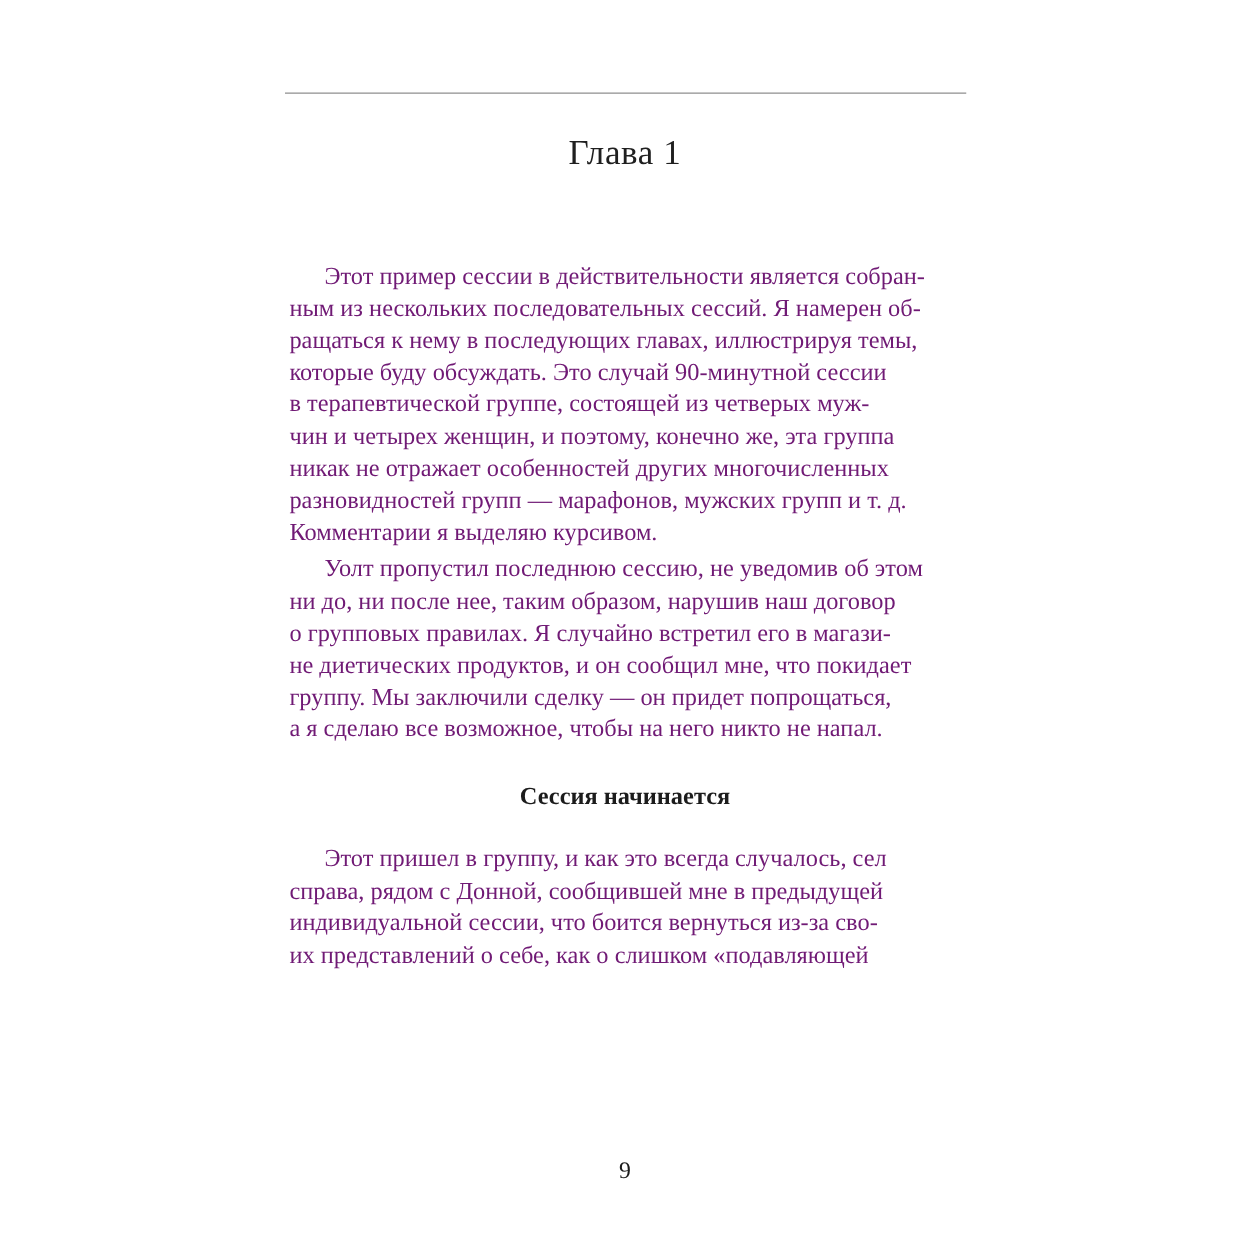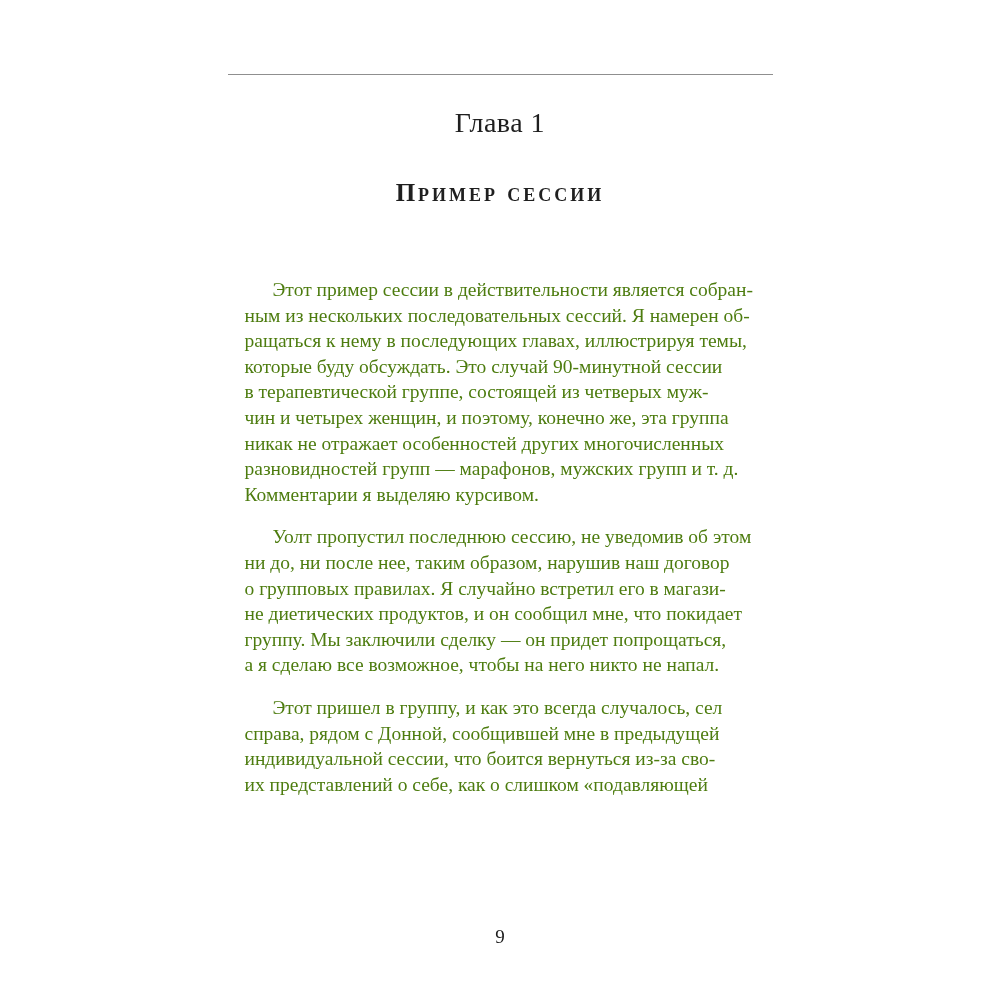--- a/index.html
+++ b/index.html
@@ -42,23 +42,23 @@
     font-size: 25px;
     letter-spacing: 3px;
     margin-top: 40px;
     color: #1f1f1f;
   }
   p.body-text {
     white-space: pre-line;
     font-size: 19.5px;
     line-height: 25.6px;
     text-indent: 28px;
-    margin: 17px;
+    margin: 4px;
     text-align: left;
-    color: #4d7c0f;
+    color: #701a75;
   }
   p.intro {
     margin-top: 70px;
   }
   h3.section-heading {
     text-align: center;
     font-size: 19.5px;
     font-weight: 700;
     margin: 0;
     margin-top: 30px;
@@ -77,21 +77,20 @@
 </style>
 </head>
 <body>
 
 <div class="page">
 
   <hr class="top-rule">
 
   <div class="chapter">Глава 1</div>
 
-  <div class="book-title">Пример сессии</div>
 
   <div class="content">
 
     <p class="body-text intro">Этот пример сессии в действительности является собран-
 ным из нескольких последовательных сессий. Я намерен об-
 ращаться к нему в последующих главах, иллюстрируя темы,
 которые буду обсуждать. Это случай 90-минутной сессии
 в терапевтической группе, состоящей из четверых муж-
 чин и четырех женщин, и поэтому, конечно же, эта группа
 никак не отражает особенностей других многочисленных
@@ -99,20 +98,21 @@
 Комментарии я выделяю курсивом.</p>
 
 
     <p class="body-text">Уолт пропустил последнюю сессию, не уведомив об этом
 ни до, ни после нее, таким образом, нарушив наш договор
 о групповых правилах. Я случайно встретил его в магази-
 не диетических продуктов, и он сообщил мне, что покидает
 группу. Мы заключили сделку — он придет попрощаться,
 а я сделаю все возможное, чтобы на него никто не напал.</p>
 
+    <h3 class="section-heading">Сессия начинается</h3>
 
     <p class="body-text">Этот пришел в группу, и как это всегда случалось, сел
 справа, рядом с Донной, сообщившей мне в предыдущей
 индивидуальной сессии, что боится вернуться из-за сво-
 их представлений о себе, как о слишком «подавляющей</p>
 
   </div>
 
   <div class="page-number">9</div>
 

